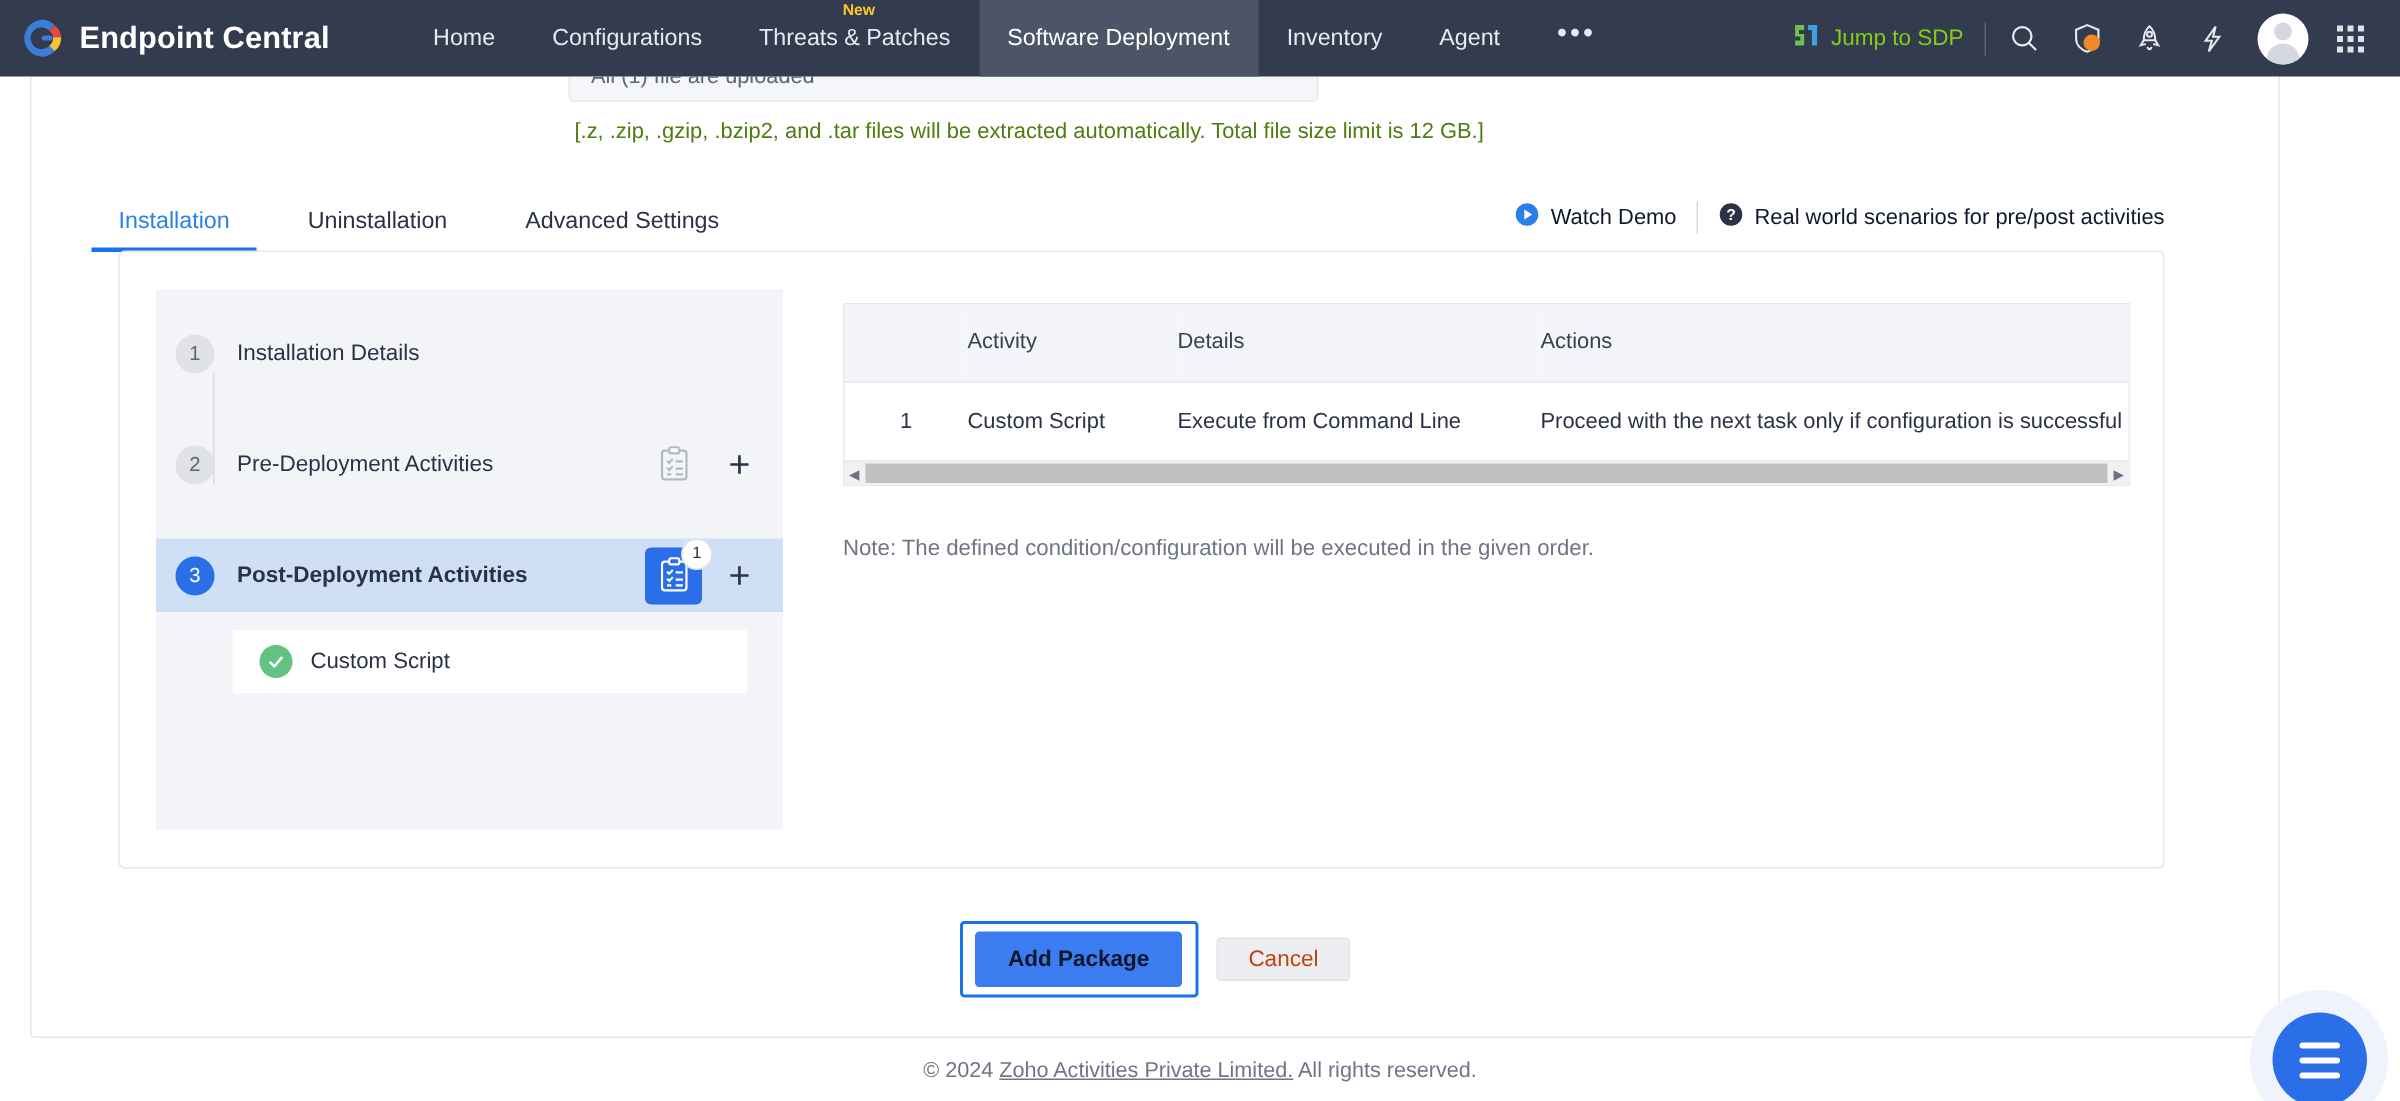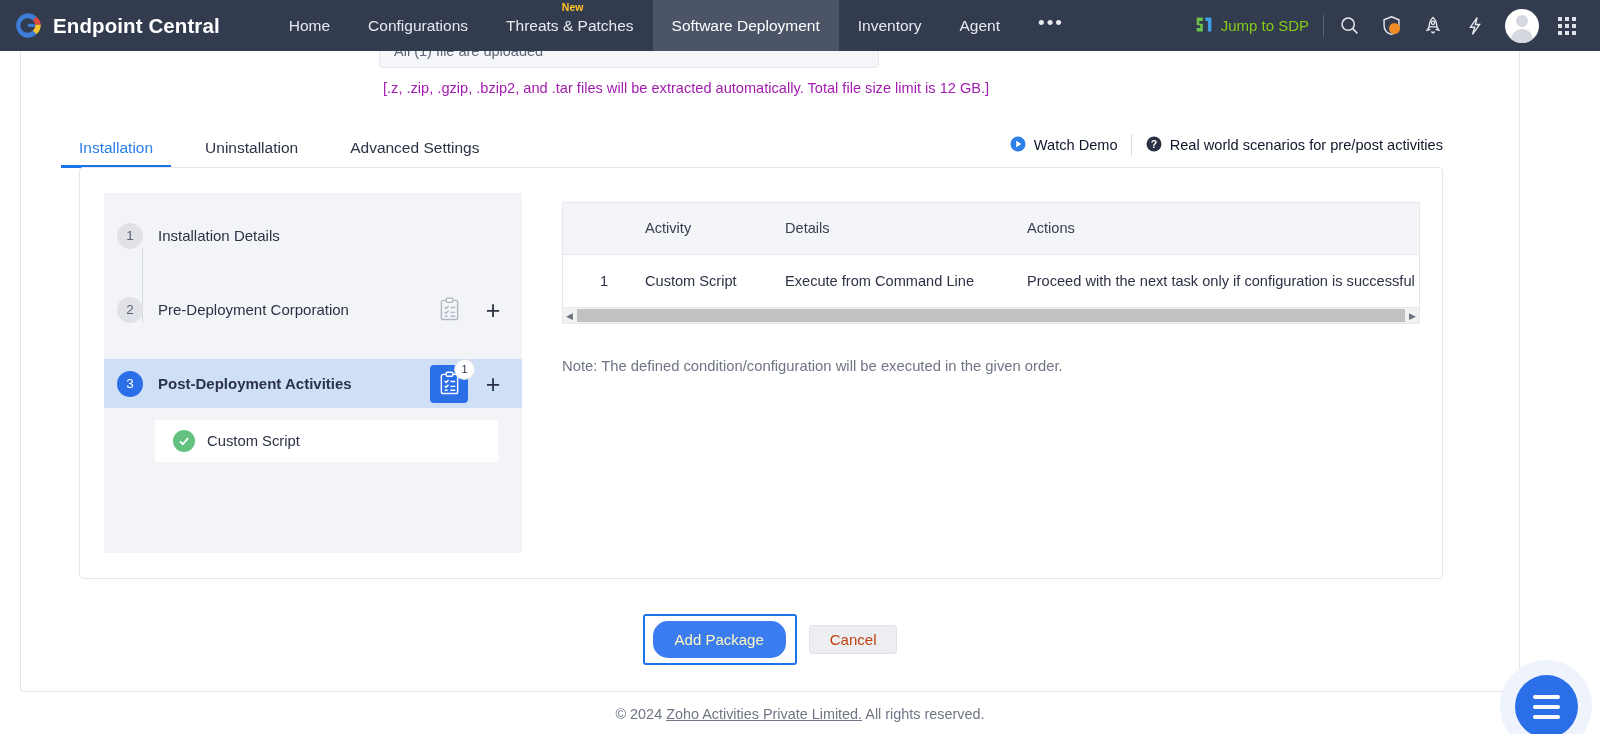--- a/index.html
+++ b/index.html
@@ -81,21 +81,21 @@
 
   
   .upload-status {
     position: absolute; left: 358px; top: 24px; width: 500px; height: 30px;
     background: #f4f6f9; border: 1px solid #e4e8ee; border-radius: 4px;
     color: #5c6476; font-size: 14.5px; padding: 4px 14px;
     overflow: hidden;
   }
   .upload-hint {
     position: absolute; left: 362px; top: 66px;
-    color: #a21caf; font-size: 14.6px; white-space: nowrap;
+    color: #4d7c0f; font-size: 14.6px; white-space: nowrap;
   }
 
   
   .tabbar {
     position: absolute; left: 58px; right: 0px; top: 112px; height: 41px;
     display: flex; align-items: flex-end;
   }
   .tab {
     font-size: 15.5px; color: #2c3245; padding: 0 0 10px 0; margin-right: 52px;
     cursor: pointer; position: relative;
@@ -207,22 +207,22 @@
   
   .actions {
     position: absolute; left: 0; right: 0; top: 600px; display: flex;
     justify-content: center; align-items: center; gap: 10px;
   }
   .btn-focus-ring {
     border: 2px solid #1a73e8; border-radius: 3px; padding: 5px 9px 5px 8px;
     display: flex; align-items: center;
   }
   .btn-primary {
-    background: #3b7cf0; color: #fef9c3; border: none; border-radius: 15px;
-    font-size: 15px; font-weight: normal; padding: 10px 22px; cursor: pointer;
+    background: #3b7cf0; color: #0f172a; border: none; border-radius: 3px;
+    font-size: 15px; font-weight: bold; padding: 10px 22px; cursor: pointer;
     font-family: "Liberation Sans", sans-serif;
   }
   .btn-secondary {
     background: #eceef1; color: #c2410c; border: 1px solid #dfe2e8; border-radius: 3px;
     font-size: 15px; padding: 5px 20px; cursor: pointer; margin-left: 2px;
     font-family: "Liberation Sans", sans-serif;
   }
 
   
   .footer {
@@ -390,21 +390,21 @@
 
         <div class="step">
           <span class="step-num">1</span>
           <span class="step-label">Installation Details</span>
         </div>
 
         <div style="height:25px;"></div>
 
         <div class="step">
           <span class="step-num">2</span>
-          <span class="step-label">Pre-Deployment Corporation</span>
+          <span class="step-label">Pre-Deployment Activities</span>
           <span class="step-spacer"></span>
           <span class="step-icon">
             <svg viewBox="0 0 24 26" width="23" height="25" fill="none" stroke="#b4b8c2" stroke-width="1.5">
               <rect x="3.5" y="3.5" width="17" height="20" rx="2"></rect>
               <rect x="8.5" y="1.2" width="7" height="4.2" rx="1.3" fill="#ffffff"></rect>
               <path d="M7 10.5 l1.5 1.5 l2.5 -2.7 M13 11 h5 M7 15.5 l1.5 1.5 l2.5 -2.7 M13 16 h5 M13 20 h5 M7 20 h3"></path>
             </svg>
           </span>
           <span class="step-plus">+</span>
         </div>

